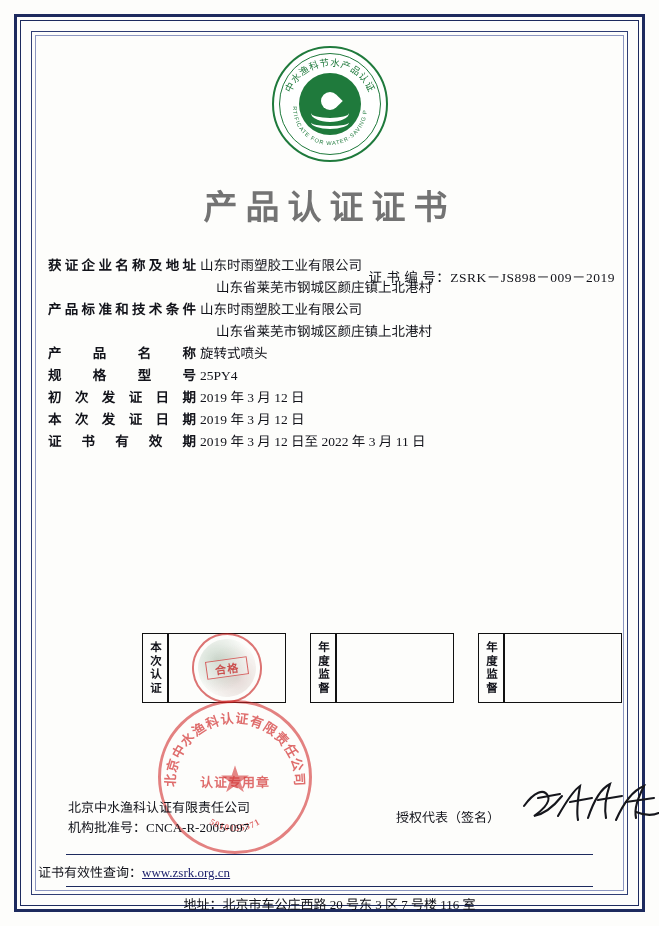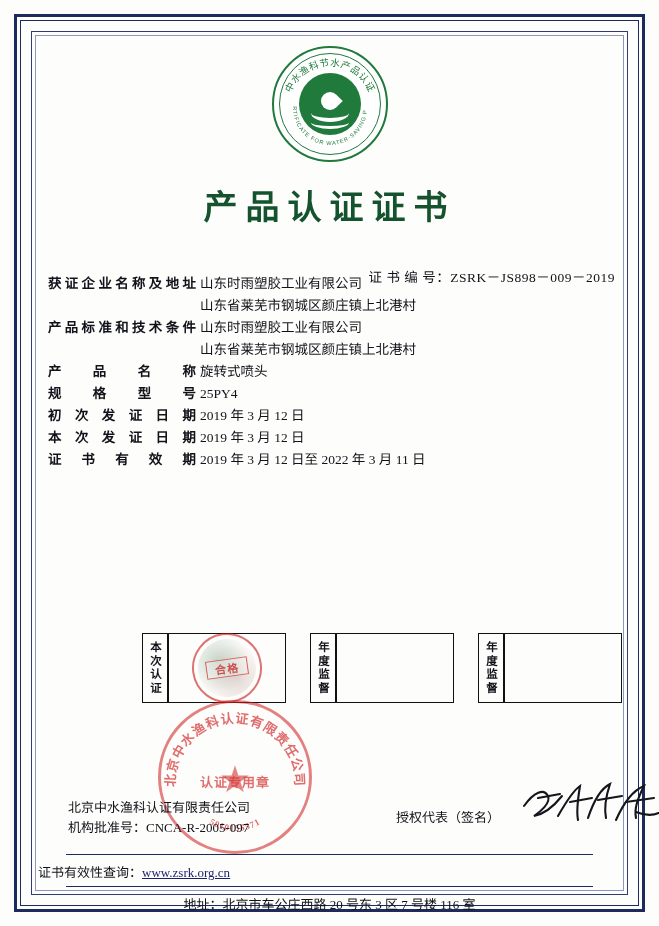--- a/index.html
+++ b/index.html
@@ -80,42 +80,42 @@
   }
   .arc-text text{fill:#1f7a3c;font-size:9.5px;letter-spacing:.6px;}
   .arc-text .en{font-size:5.6px;letter-spacing:.9px;}
 
   
   .doc-title{
     position:absolute;top:142px;left:0;right:0;
     text-align:center;
     font-size:34px;font-weight:bold;letter-spacing:8px;
     font-family:"Liberation Sans","DejaVu Sans",sans-serif;
-    color:#14532d;
+    color:#737373;
   }
   .cert-no{
     position:absolute;top:190px;right:6px;
     font-size:13.5px;letter-spacing:.5px;margin-top:38px;
   }
 
   
   .fields{
-    position:absolute;top:236px;left:10px;right:6px;
+    position:absolute;top:218px;left:10px;right:6px;
     font-size:13.5px;
     line-height:20px;
   }
   .row{display:flex;align-items:flex-start;margin-bottom:2px;}
   .lbl{
     width:152px;flex:0 0 152px;text-align:justify;text-align-last:justify;
     font-weight:bold;
     padding-right:4px;box-sizing:border-box;
     white-space:nowrap;
   }
   .val{flex:1;}
-  .val.sub{margin-left:0;}
+  .val.sub{margin-left:16px;}
   .row-sub{display:flex;}
   .row-sub .lbl{visibility:hidden;}
 
   
   .para{
     position:absolute;top:450px;left:10px;right:6px;
     font-size:13.5px;line-height:25px;
     text-align:justify;
     text-indent:28px;
   }

